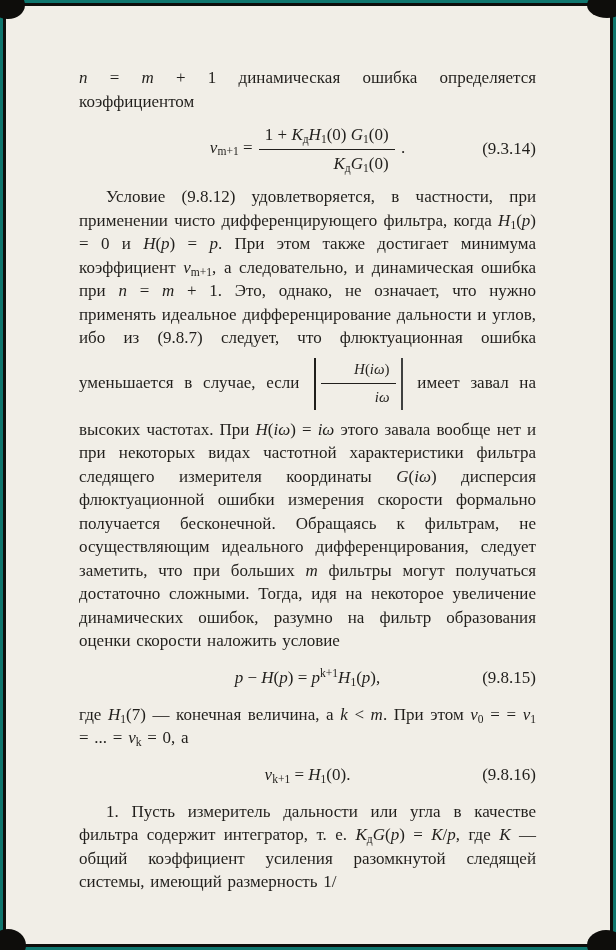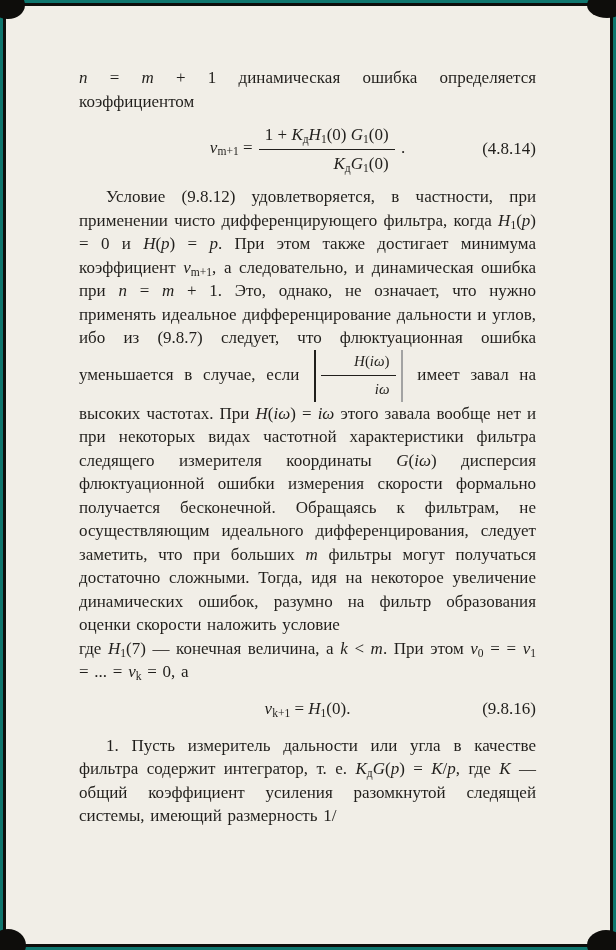--- a/index.html
+++ b/index.html
@@ -37,46 +37,50 @@
     position:relative; display:flex; align-items:center;
     justify-content:center; margin:10px 0; min-height:30px;
   }
   .eq-body { display:inline-block; text-align:center; }
   .eq-no { position:absolute; right:0; top:50%; transform:translateY(-50%); }
 
   .frac { display:inline-block; text-align:right; vertical-align:middle; padding:0 2px; }
   .frac .num { display:block; padding:0 6px 2px; border-bottom:1px solid #211f1c; }
   .frac .den { display:block; padding:2px 6px 0; }
   .frac.bars {
-    border-left:2px solid #211f1c; border-right:2px solid #a3a3a3;
-    margin:0 4px; padding:0 5px; font-size:88%;
+    border-left:2px solid #211f1c; border-right:2px solid #404040;
+    margin:8px 4px; padding:0 5px; font-size:88%;
   }
 </style>
 </head>
 <body>
 
 <div class="page">
   <div class="paper"></div>
   <div class="frame"></div>
   <div class="corner tl"></div>
   <div class="corner tr"></div>
   <div class="corner bl"></div>
   <div class="corner br"></div>
 
   <div class="content">
 
     <p class="para"><i>n</i><span> = </span><i>m</i><span> + 1 динамическая ошибка определяется коэффициентом</span></p>
 
     <div class="equation">
       <span class="eq-body"><i>v</i><sub>m+1</sub><span> = </span><span class="frac"><span class="num"><span>1 + </span><i>K</i><sub>д</sub><i>H</i><sub>1</sub><span>(0) </span><i>G</i><sub>1</sub><span>(0)</span></span><span class="den"><i>K</i><sub>д</sub><i>G</i><sub>1</sub><span>(0)</span></span></span><span> .</span></span>
-      <span class="eq-no">(4.8.14)</span>
+      <span class="eq-no">(9.3.14)</span>
     </div>
 
     <p class="para indent"><span>Условие (9.8.12) удовлетворяется, в частности, при применении чисто дифференцирующего фильтра, когда </span><i>H</i><sub>1</sub><span>(</span><i>p</i><span>) = 0 и </span><i>H</i><span>(</span><i>p</i><span>) = </span><i>p</i><span>. При этом также достигает минимума коэффициент </span><i>v</i><sub>m+1</sub><span>, а следовательно, и динамическая ошибка при </span><i>n</i><span> = </span><i>m</i><span> + 1. Это, однако, не означает, что нужно применять идеальное дифференцирование дальности и углов, ибо из (9.8.7) следует, что флюктуационная ошибка уменьшается в случае, если </span><span class="frac bars"><span class="num"><i>H</i><span>(</span><i>iω</i><span>)</span></span><span class="den"><i>iω</i></span></span><span> имеет завал на высоких частотах. При </span><i>H</i><span>(</span><i>iω</i><span>) = </span><i>iω</i><span> этого завала вообще нет и при некоторых видах частотной характеристики фильтра следящего измерителя координаты </span><i>G</i><span>(</span><i>iω</i><span>)</span><span> дисперсия флюктуационной ошибки измерения скорости формально получается бесконечной. Обращаясь к фильтрам, не осуществляющим идеального дифференцирования, следует заметить, что при больших </span><i>m</i><span> фильтры могут получаться достаточно сложными. Тогда, идя на некоторое увеличение динамических ошибок, разумно на фильтр образования оценки скорости наложить условие</span></p>
 
+    <div class="equation">
+      <span class="eq-body"><i>p</i><span> − </span><i>H</i><span>(</span><i>p</i><span>) = </span><i>p</i><sup>k+1</sup><i>H</i><sub>1</sub><span>(</span><i>p</i><span>),</span></span>
+      <span class="eq-no">(9.8.15)</span>
+    </div>
 
     <p class="para"><span>где </span><i>H</i><sub>1</sub><span>(7) — конечная величина, а </span><i>k</i><span> &lt; </span><i>m</i><span>. При этом </span><i>v</i><sub>0</sub><span> = = </span><i>v</i><sub>1</sub><span> = ... = </span><i>v</i><sub>k</sub><span> = 0,  а</span></p>
 
     <div class="equation">
       <span class="eq-body"><i>v</i><sub>k+1</sub><span> = </span><i>H</i><sub>1</sub><span>(0).</span></span>
       <span class="eq-no">(9.8.16)</span>
     </div>
 
 
     <p class="para indent"><span>1. Пусть измеритель дальности или угла в качестве фильтра содержит интегратор, т. е. </span><i>K</i><sub>д</sub><i>G</i><span>(</span><i>p</i><span>) = </span><i>K</i><span>/</span><i>p</i><span>, где </span><i>K</i><span> — общий коэффициент усиления разомкнутой следящей системы, имеющий размерность 1/</span></p>

